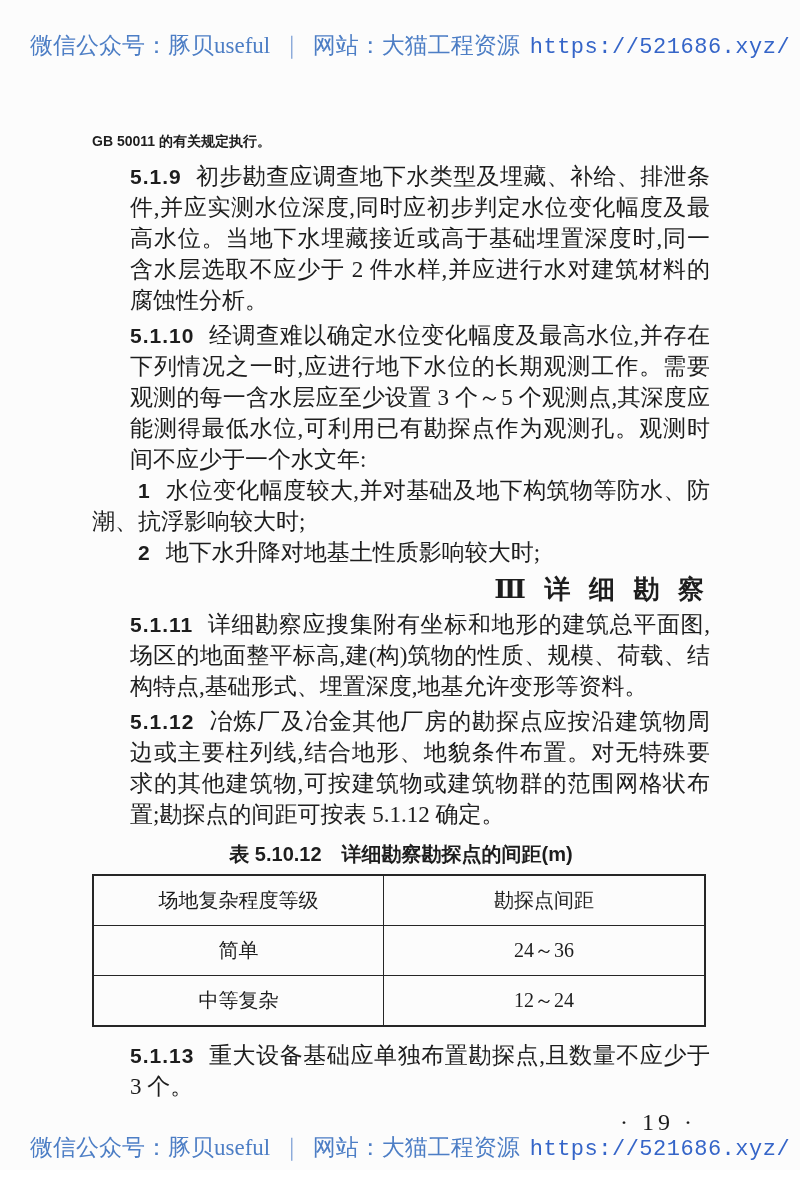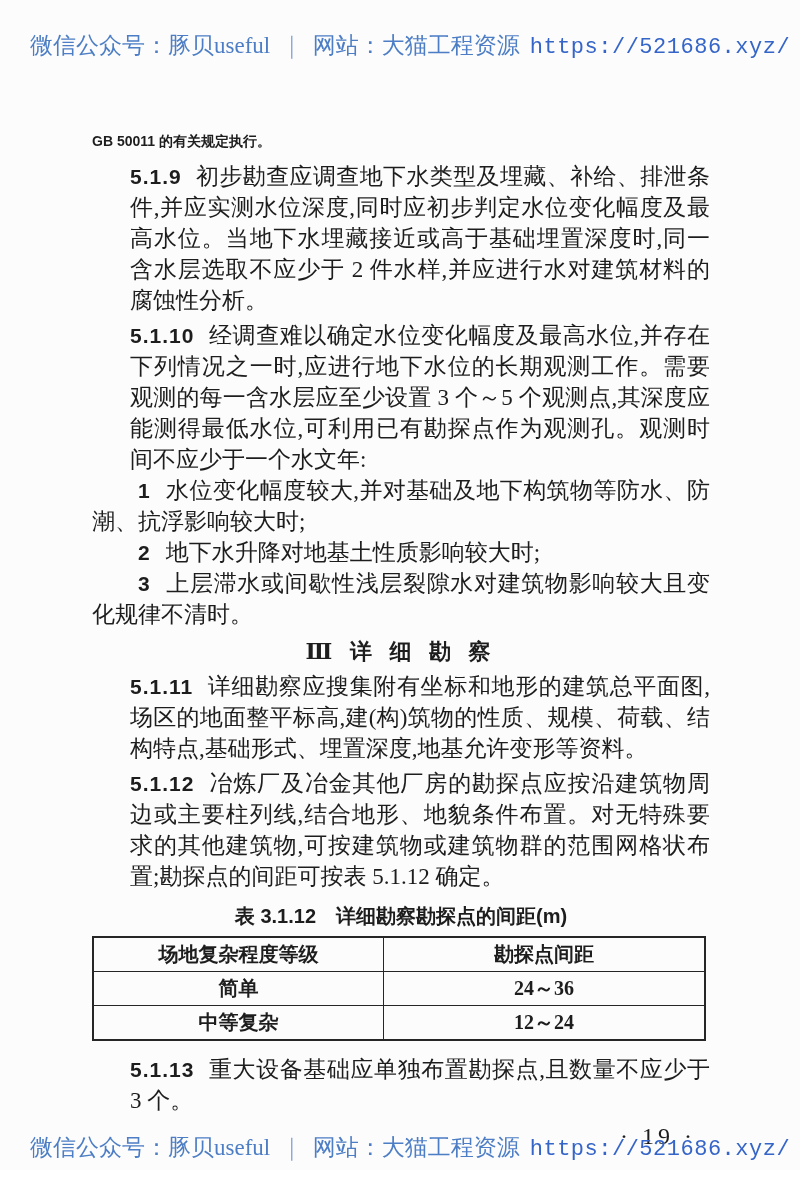--- a/index.html
+++ b/index.html
@@ -42,38 +42,38 @@
     text-align:justify;
   }
   .content p{margin:0;}
   p.lead{font-weight:bold;font-family:"Liberation Sans","DejaVu Sans",sans-serif;font-size:14px;}
   p.clause{margin-top:4px;margin-left:38px;}
   .clause-num{font-weight:bold;font-family:"Liberation Sans","DejaVu Sans",sans-serif;font-size:21px;margin-right:14px;letter-spacing:1px;}
   p.list-item{text-indent:46px;}
   .item-num{font-weight:bold;font-family:"Liberation Sans","DejaVu Sans",sans-serif;font-size:21px;margin-right:16px;}
   h3.section-heading{
     margin:6px 0 2px 0;
-    font-size:22px;line-height:31px;font-weight:bold;
-    text-align:center;letter-spacing:6px;text-indent:0;
+    font-size:26px;line-height:31px;font-weight:bold;
+    text-align:right;letter-spacing:6px;text-indent:0;
   }
   p.table-caption{
     margin-top:11px;
     font-weight:bold;font-family:"Liberation Sans","DejaVu Sans",sans-serif;
     font-size:20px;line-height:26px;text-align:center;
   }
   table.spacing-table{
     margin-top:7px;width:614px;
     border-collapse:collapse;
     border:2px solid var(--table-line);
     font-size:20px;
   }
   table.spacing-table th,table.spacing-table td{
     border:1px solid var(--table-line);
-    text-align:center;font-weight:bold;
-    height:33px;padding:0;
+    text-align:center;font-weight:normal;
+    height:33px;padding:8px;
   }
   table.spacing-table .col-level{width:47.5%;}
   p.clause-last{margin-top:13px;}
   p.page-number{
     margin-top:5px;text-align:right;padding-right:14px;
     font-size:24px;letter-spacing:4px;
   }
 </style>
 </head>
 <body>
@@ -89,29 +89,28 @@
     <p class="lead">GB 50011 的有关规定执行。</p>
 
     <p class="clause"><span class="clause-num">5.1.9</span><span>初步勘查应调查地下水类型及埋藏、补给、排泄条件,并应实测水位深度,同时应初步判定水位变化幅度及最高水位。当地下水埋藏接近或高于基础埋置深度时,同一含水层选取不应少于 2 件水样,并应进行水对建筑材料的腐蚀性分析。</span></p>
 
     <p class="clause"><span class="clause-num">5.1.10</span><span>经调查难以确定水位变化幅度及最高水位,并存在下列情况之一时,应进行地下水位的长期观测工作。需要观测的每一含水层应至少设置 3 个～5 个观测点,其深度应能测得最低水位,可利用已有勘探点作为观测孔。观测时间不应少于一个水文年:</span></p>
 
     <p class="list-item"><span class="item-num">1</span><span>水位变化幅度较大,并对基础及地下构筑物等防水、防潮、抗浮影响较大时;</span></p>
 
     <p class="list-item"><span class="item-num">2</span><span>地下水升降对地基土性质影响较大时;</span></p>
 
-    <p class="list-item"><span class="item-num">3</span><span>上层滞水或间歇性浅层裂隙水对建筑物影响较大且变化规律不清时。</span></p>
 
     <h3 class="section-heading">Ⅲ 详 细 勘 察</h3>
 
     <p class="clause"><span class="clause-num">5.1.11</span><span>详细勘察应搜集附有坐标和地形的建筑总平面图,场区的地面整平标高,建(构)筑物的性质、规模、荷载、结构特点,基础形式、埋置深度,地基允许变形等资料。</span></p>
 
     <p class="clause"><span class="clause-num">5.1.12</span><span>冶炼厂及冶金其他厂房的勘探点应按沿建筑物周边或主要柱列线,结合地形、地貌条件布置。对无特殊要求的其他建筑物,可按建筑物或建筑物群的范围网格状布置;勘探点的间距可按表 5.1.12 确定。</span></p>
 
-    <p class="table-caption">表 3.1.12　详细勘察勘探点的间距(m)</p>
+    <p class="table-caption">表 5.10.12　详细勘察勘探点的间距(m)</p>
 
     <table class="spacing-table">
       <thead>
         <tr>
           <th class="col-level">场地复杂程度等级</th>
           <th>勘探点间距</th>
         </tr>
       </thead>
       <tbody>
         <tr>

